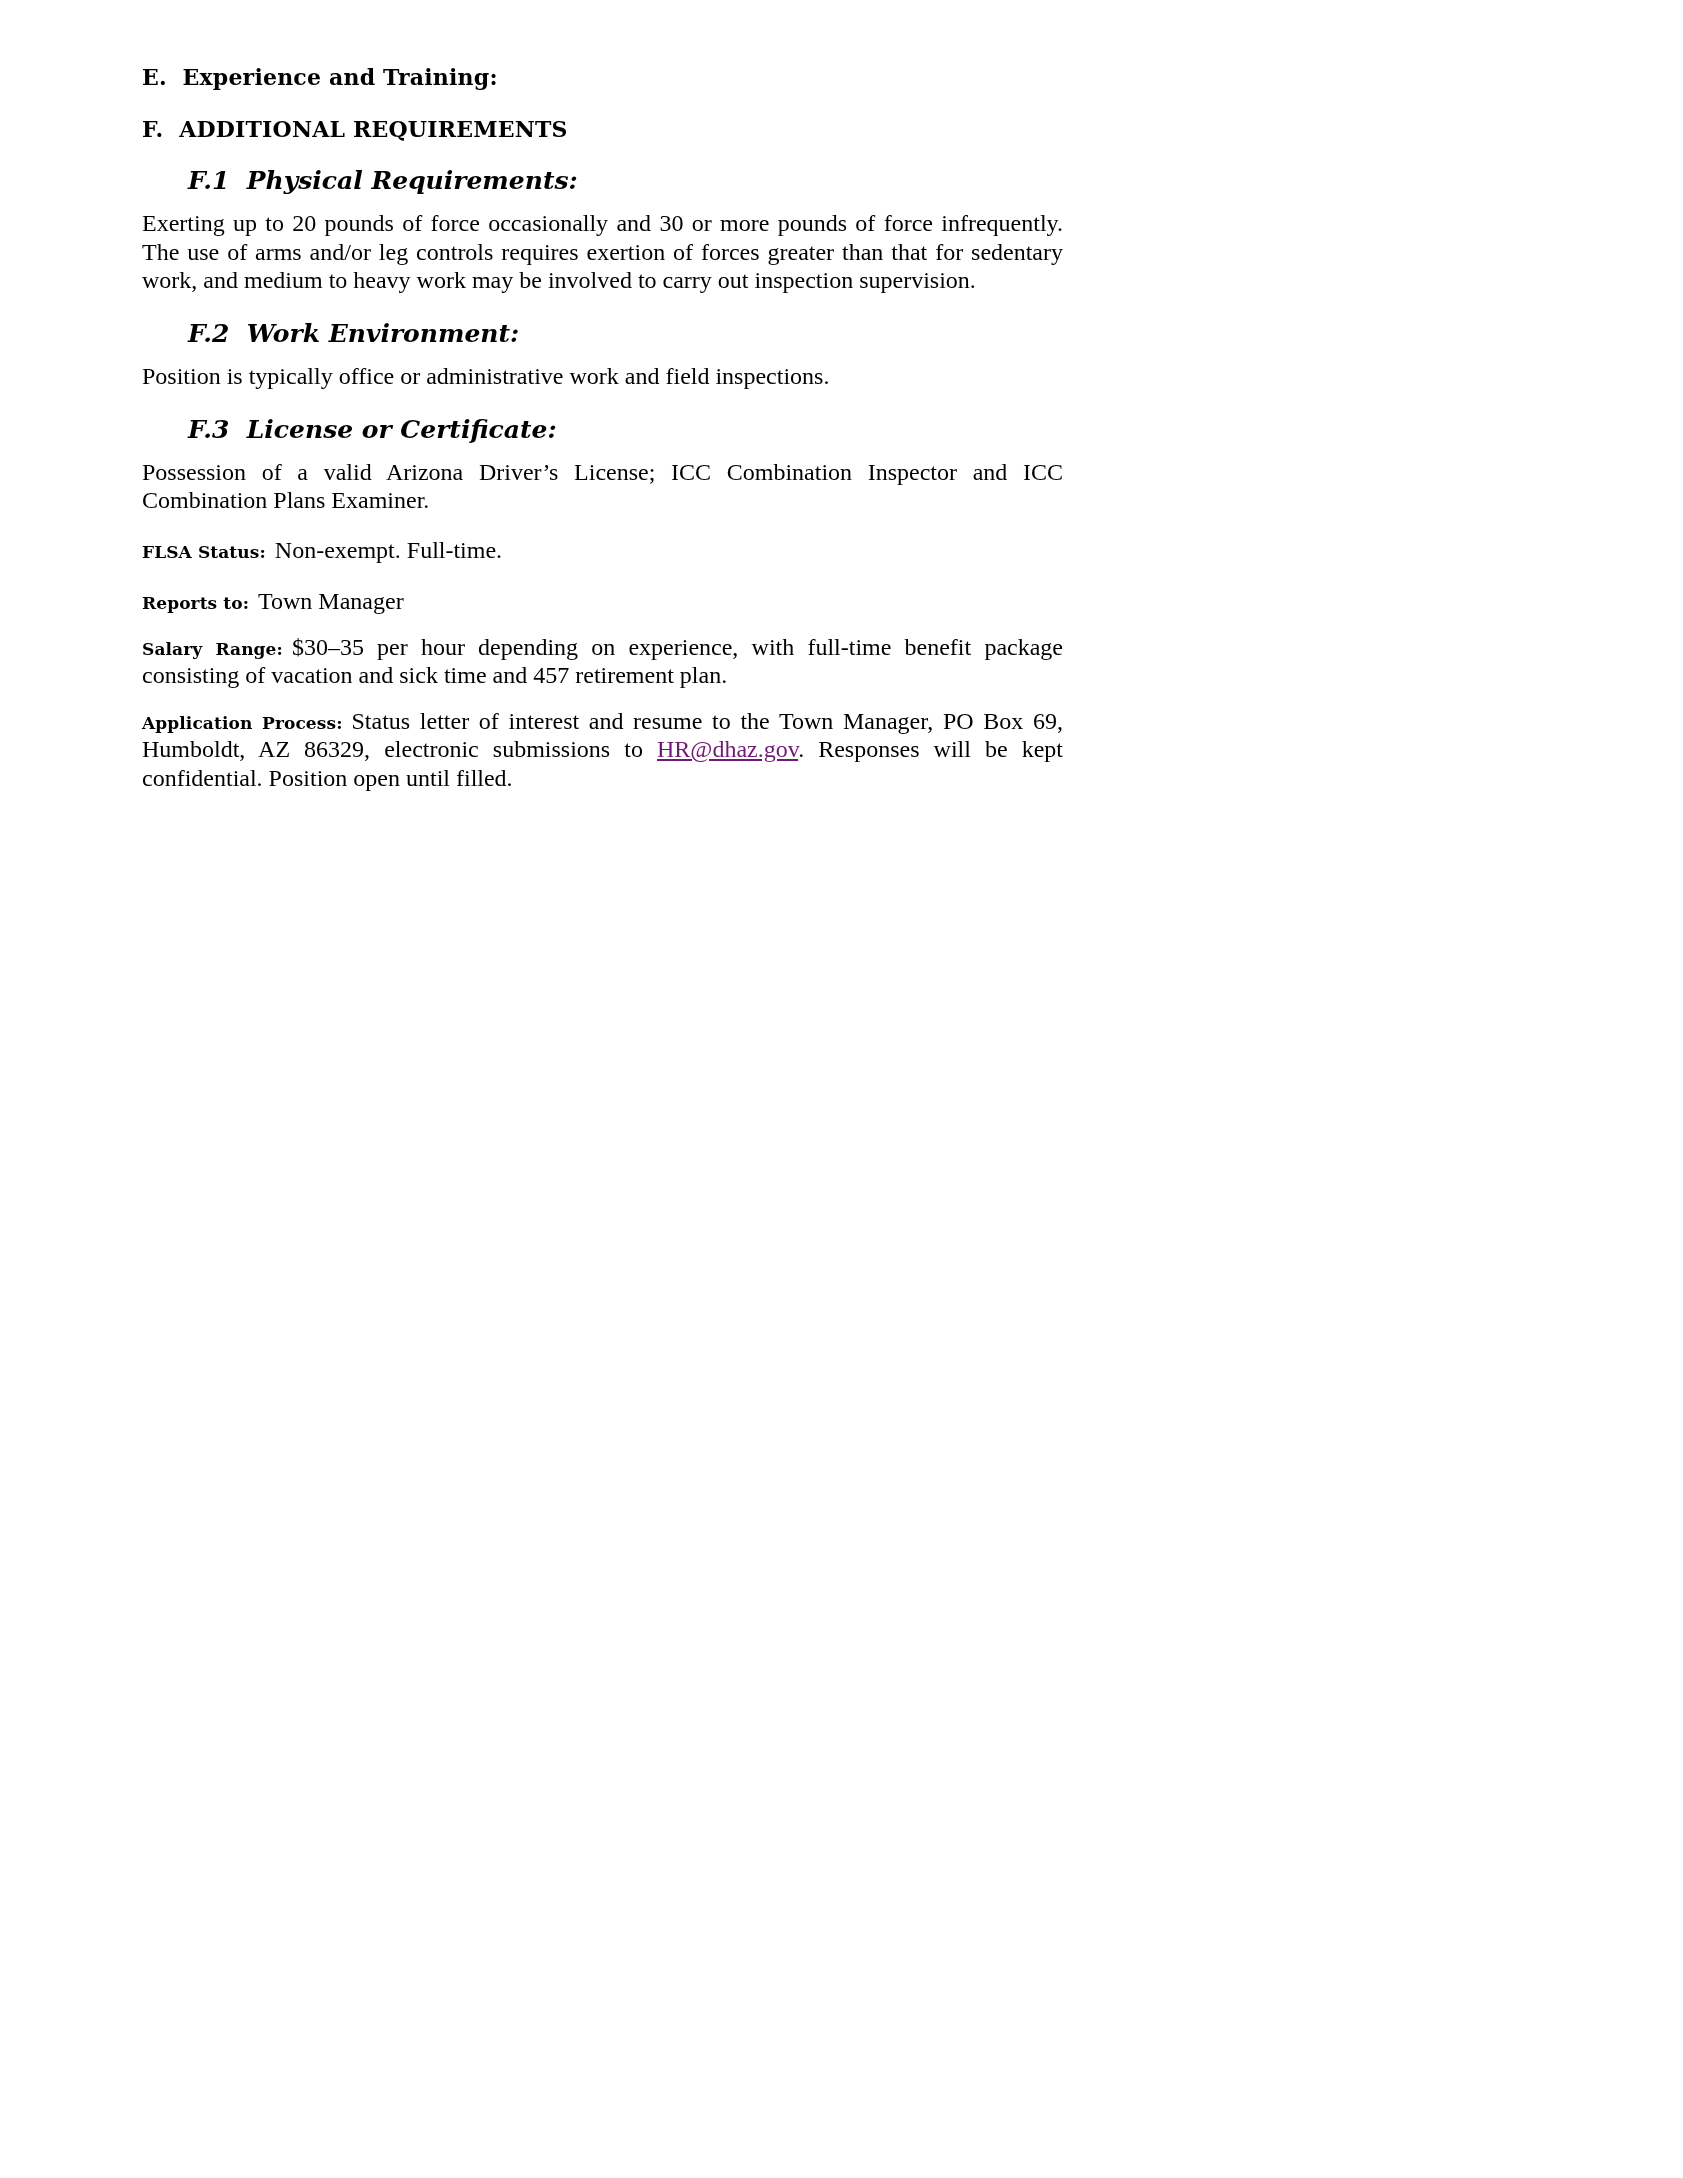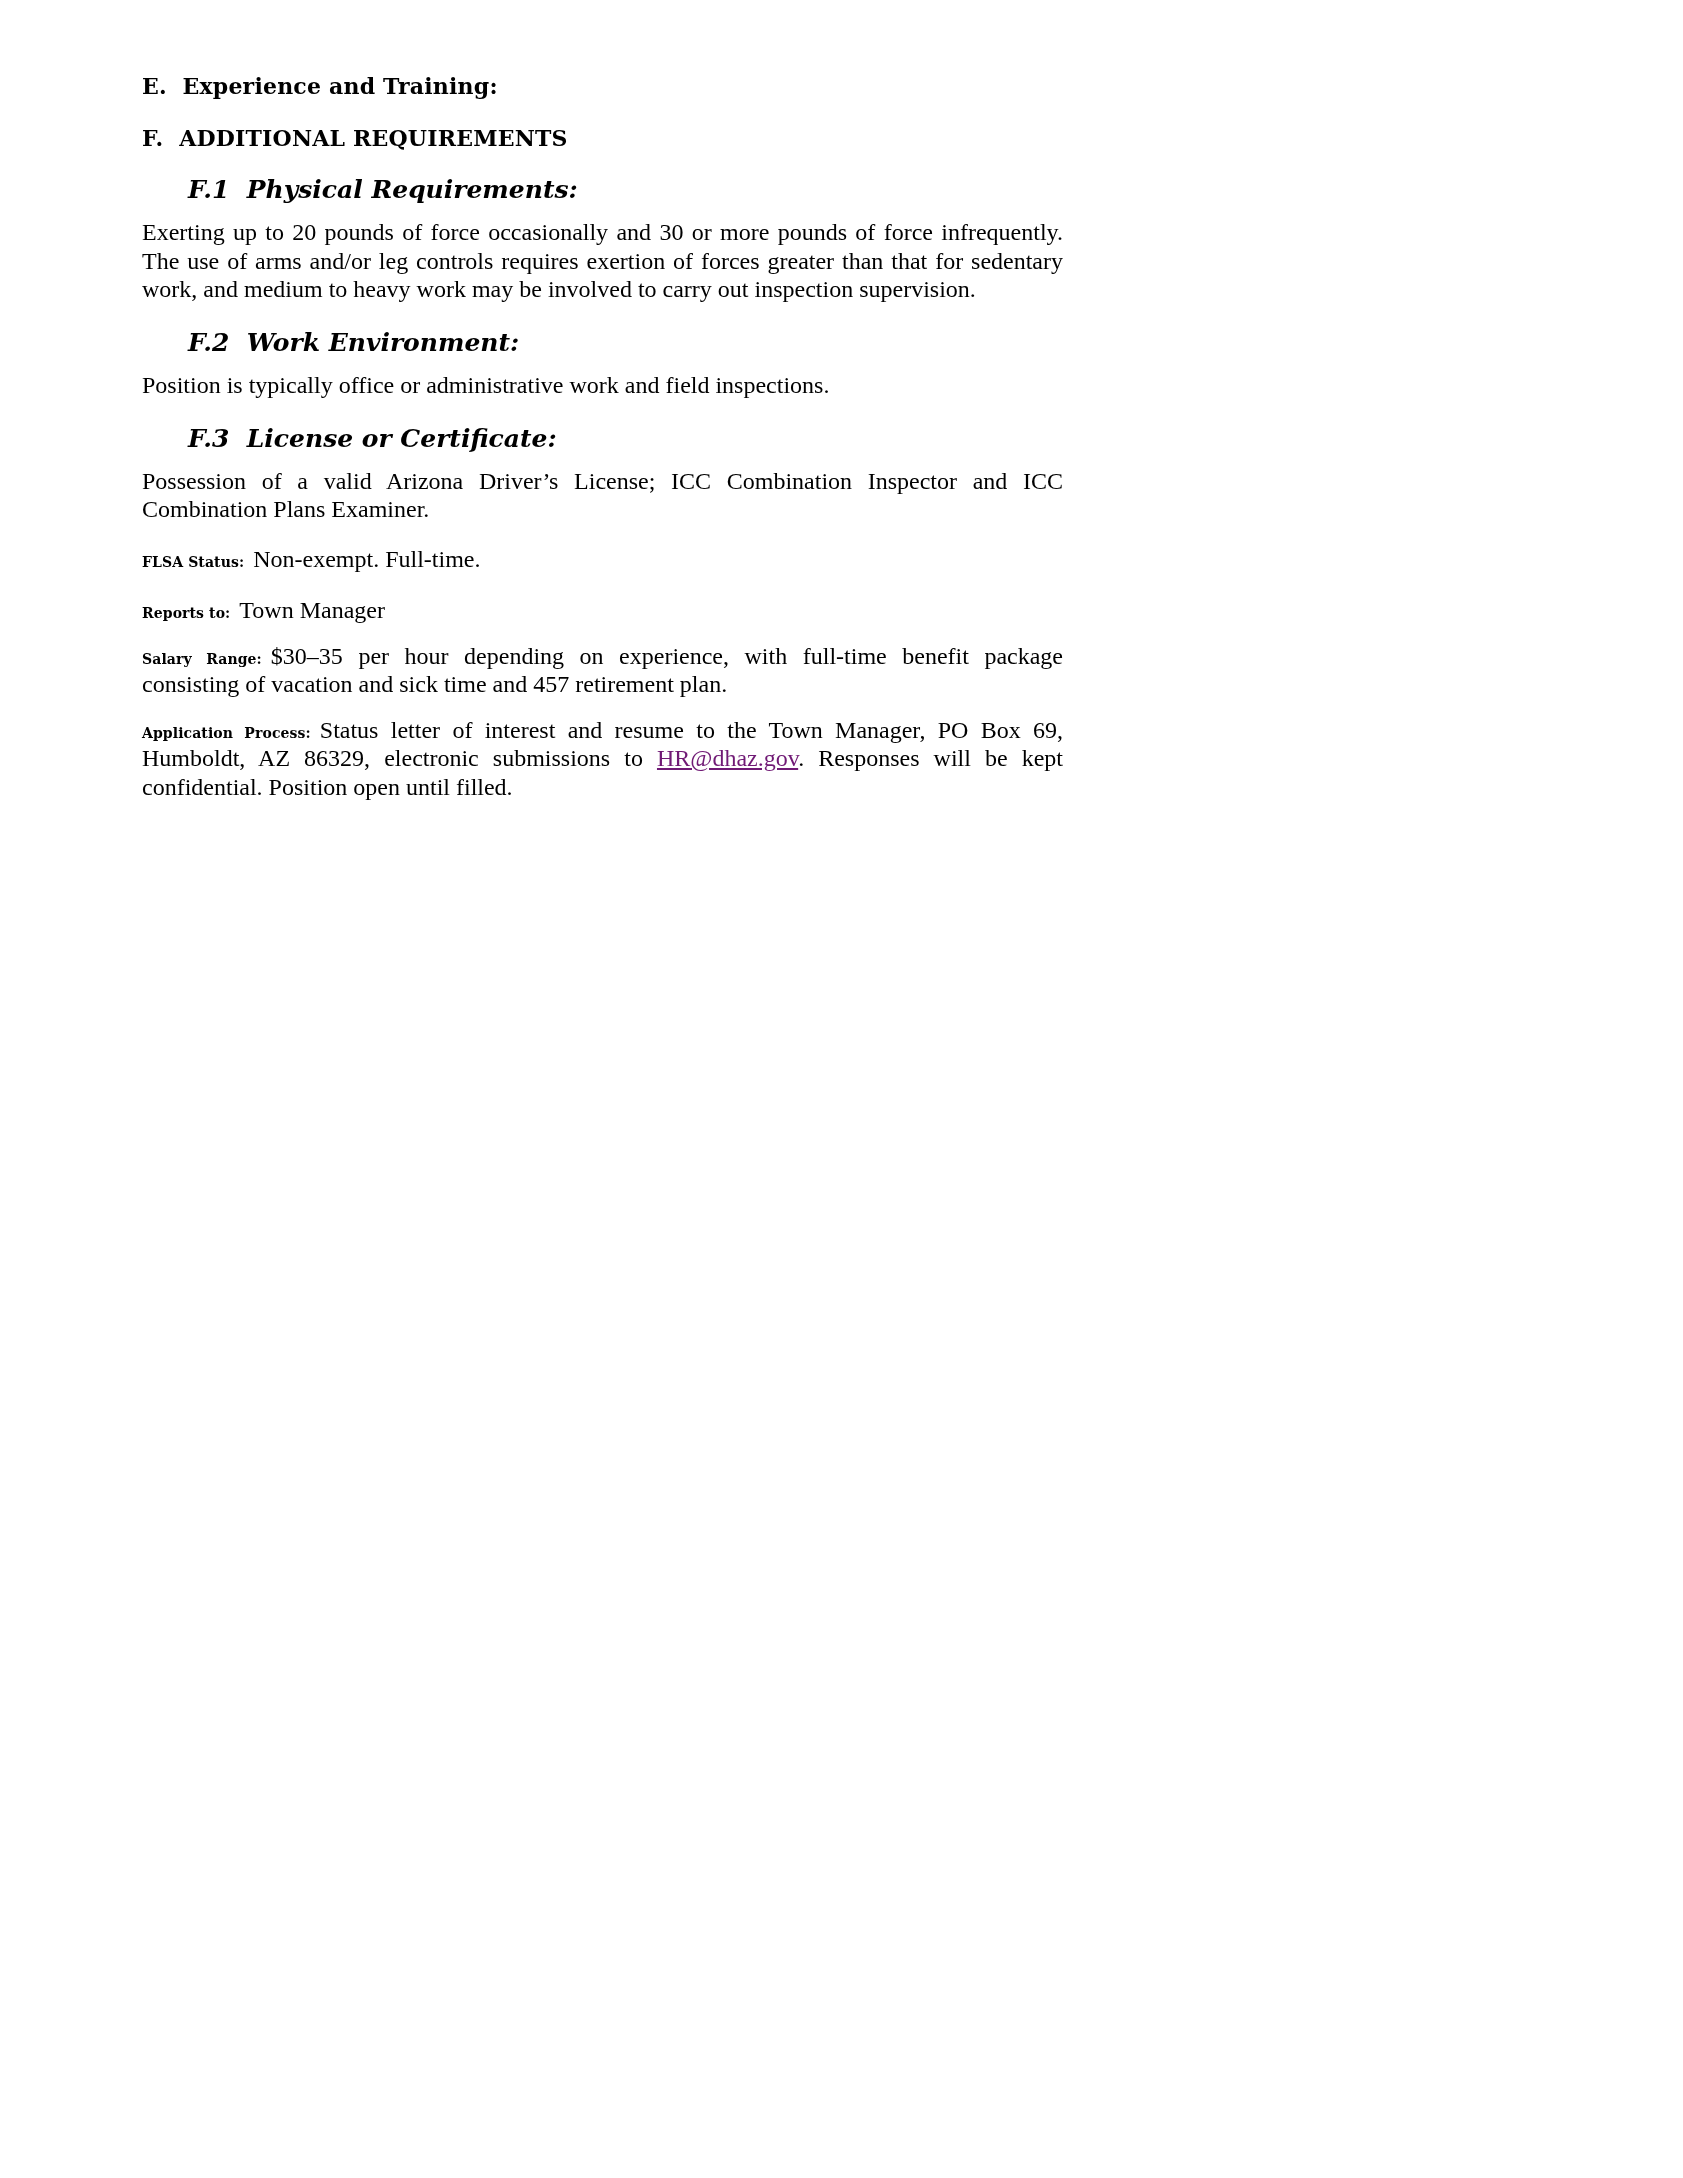--- a/index.html
+++ b/index.html
@@ -20,21 +20,21 @@
     width: 1683px;
     height: 2178px;
     background: #ffffff;
     box-sizing: border-box;
   }
 
   
   .content {
     position: absolute;
     left: 142px;
-    top: 72px;
+    top: 63px;
     width: 921px;
   }
 
   
   .h-major {
     font-family: "DejaVu Serif", "Liberation Serif", serif;
     font-weight: bold;
     font-size: 22px;
     letter-spacing: 0.2px;
     line-height: 1.28;
@@ -70,21 +70,21 @@
     text-justify: inter-word;
     margin: 0 0 17px 0;
     hyphens: none;
   }
   .para:last-child { margin-bottom: 0; }
 
   
   .lead {
     font-family: "DejaVu Serif", "Liberation Serif", serif;
     font-weight: bold;
-    font-size: 14px;
+    font-size: 17px;
     letter-spacing: 0.1px;
   }
   .lead-gap { display: inline-block; width: 9px; }
 
   .link {
     color: #701a75;
     text-underline-offset: 2px;
   }
 
   

